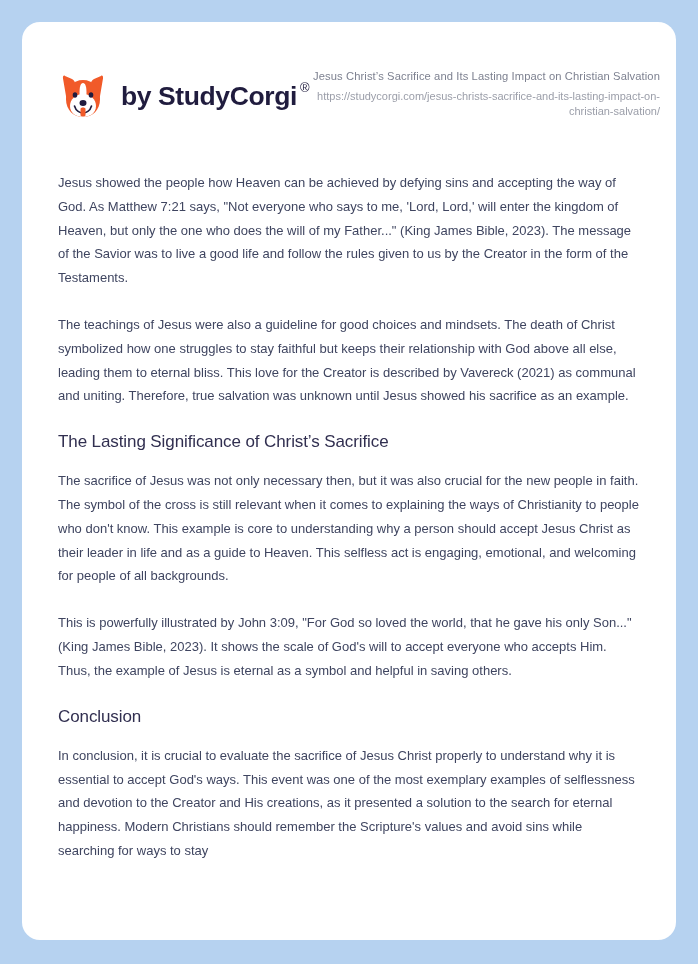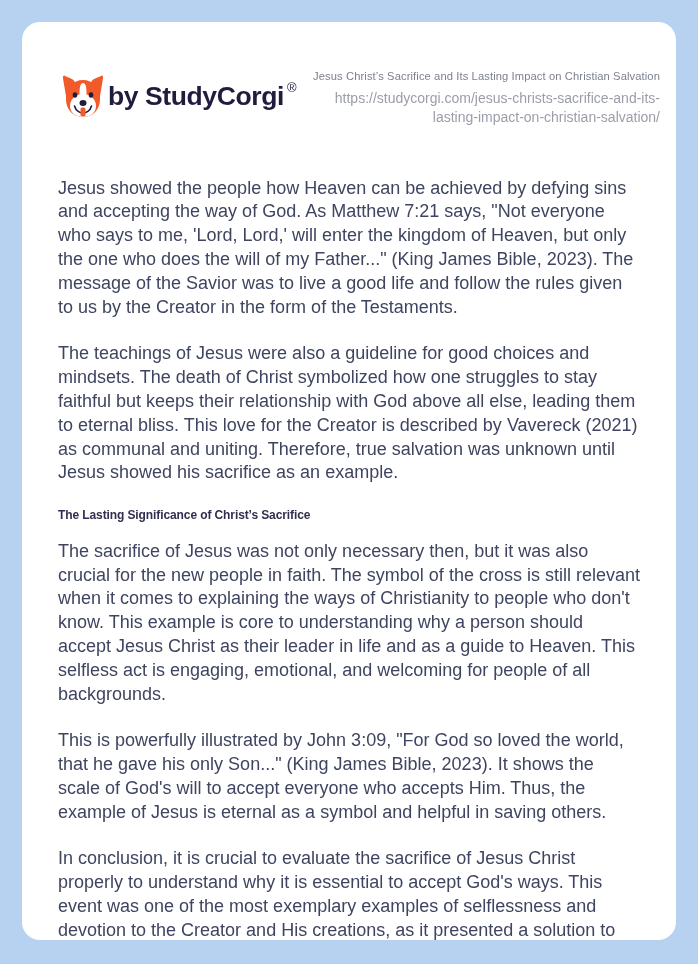--- a/index.html
+++ b/index.html
@@ -45,20 +45,21 @@
   .corgi-logo {
     width: 50px;
     height: 50px;
     flex: 0 0 auto;
     display: block;
   }
 
   .brand-text {
     display: flex;
     align-items: flex-start;
+    margin-left: 13px;
   }
 
   .brand-name {
     font-size: 26.5px;
     font-weight: bold;
     color: #201c3e;
     letter-spacing: -0.4px;
     line-height: 1;
     white-space: nowrap;
   }
@@ -80,44 +81,44 @@
 
   .header-title {
     font-size: 11.2px;
     font-weight: normal;
     color: #7d8190;
     line-height: 1.32;
     letter-spacing: 0.1px;
   }
 
   .header-url {
-    font-size: 14px;
+    font-size: 11px;
     color: #9b9ea9;
     line-height: 1.35;
     margin-top: 5px;
     word-break: break-word;
   }
 
   
   .doc-body {
     padding: 0 36px;
     margin-top: 50px;
   }
 
   .doc-body p {
-    font-size: 18px;
+    font-size: 13px;
     line-height: 23.8px;
     color: #3f4560;
     margin: 0 0 23px 0;
     text-align: left;
   }
 
   .doc-body h2 {
-    font-size: 12px;
-    font-weight: bold;
+    font-size: 17px;
+    font-weight: normal;
     color: #312f50;
     margin: 20px 0 16px 0;
     line-height: 1.3;
     letter-spacing: -0.1px;
   }
 
   .doc-body p.tight-after-heading {
     margin-bottom: 23px;
   }
 
@@ -172,18 +173,19 @@
     <p>Jesus showed the people how Heaven can be achieved by defying sins and accepting the way of God. As Matthew 7:21 says, "Not everyone who says to me, 'Lord, Lord,' will enter the kingdom of Heaven, but only the one who does the will of my Father..." (King James Bible, 2023). The message of the Savior was to live a good life and follow the rules given to us by the Creator in the form of the Testaments.</p>
 
     <p>The teachings of Jesus were also a guideline for good choices and mindsets. The death of Christ symbolized how one struggles to stay faithful but keeps their relationship with God above all else, leading them to eternal bliss. This love for the Creator is described by Vavereck (2021) as communal and uniting. Therefore, true salvation was unknown until Jesus showed his sacrifice as an example.</p>
 
     <h2>The Lasting Significance of Christ’s Sacrifice</h2>
 
     <p class="tight-after-heading">The sacrifice of Jesus was not only necessary then, but it was also crucial for the new people in faith. The symbol of the cross is still relevant when it comes to explaining the ways of Christianity to people who don't know. This example is core to understanding why a person should accept Jesus Christ as their leader in life and as a guide to Heaven. This selfless act is engaging, emotional, and welcoming for people of all backgrounds.</p>
 
     <p>This is powerfully illustrated by John 3:09, "For God so loved the world, that he gave his only Son..." (King James Bible, 2023). It shows the scale of God's will to accept everyone who accepts Him. Thus, the example of Jesus is eternal as a symbol and helpful in saving others.</p>
 
+    <h2>Conclusion</h2>
 
     <p class="last-para">In conclusion, it is crucial to evaluate the sacrifice of Jesus Christ properly to understand why it is essential to accept God's ways. This event was one of the most exemplary examples of selflessness and devotion to the Creator and His creations, as it presented a solution to the search for eternal happiness. Modern Christians should remember the Scripture's values and avoid sins while searching for ways to stay</p>
 
   </div>
 
 </div>
 
 </body></html>

